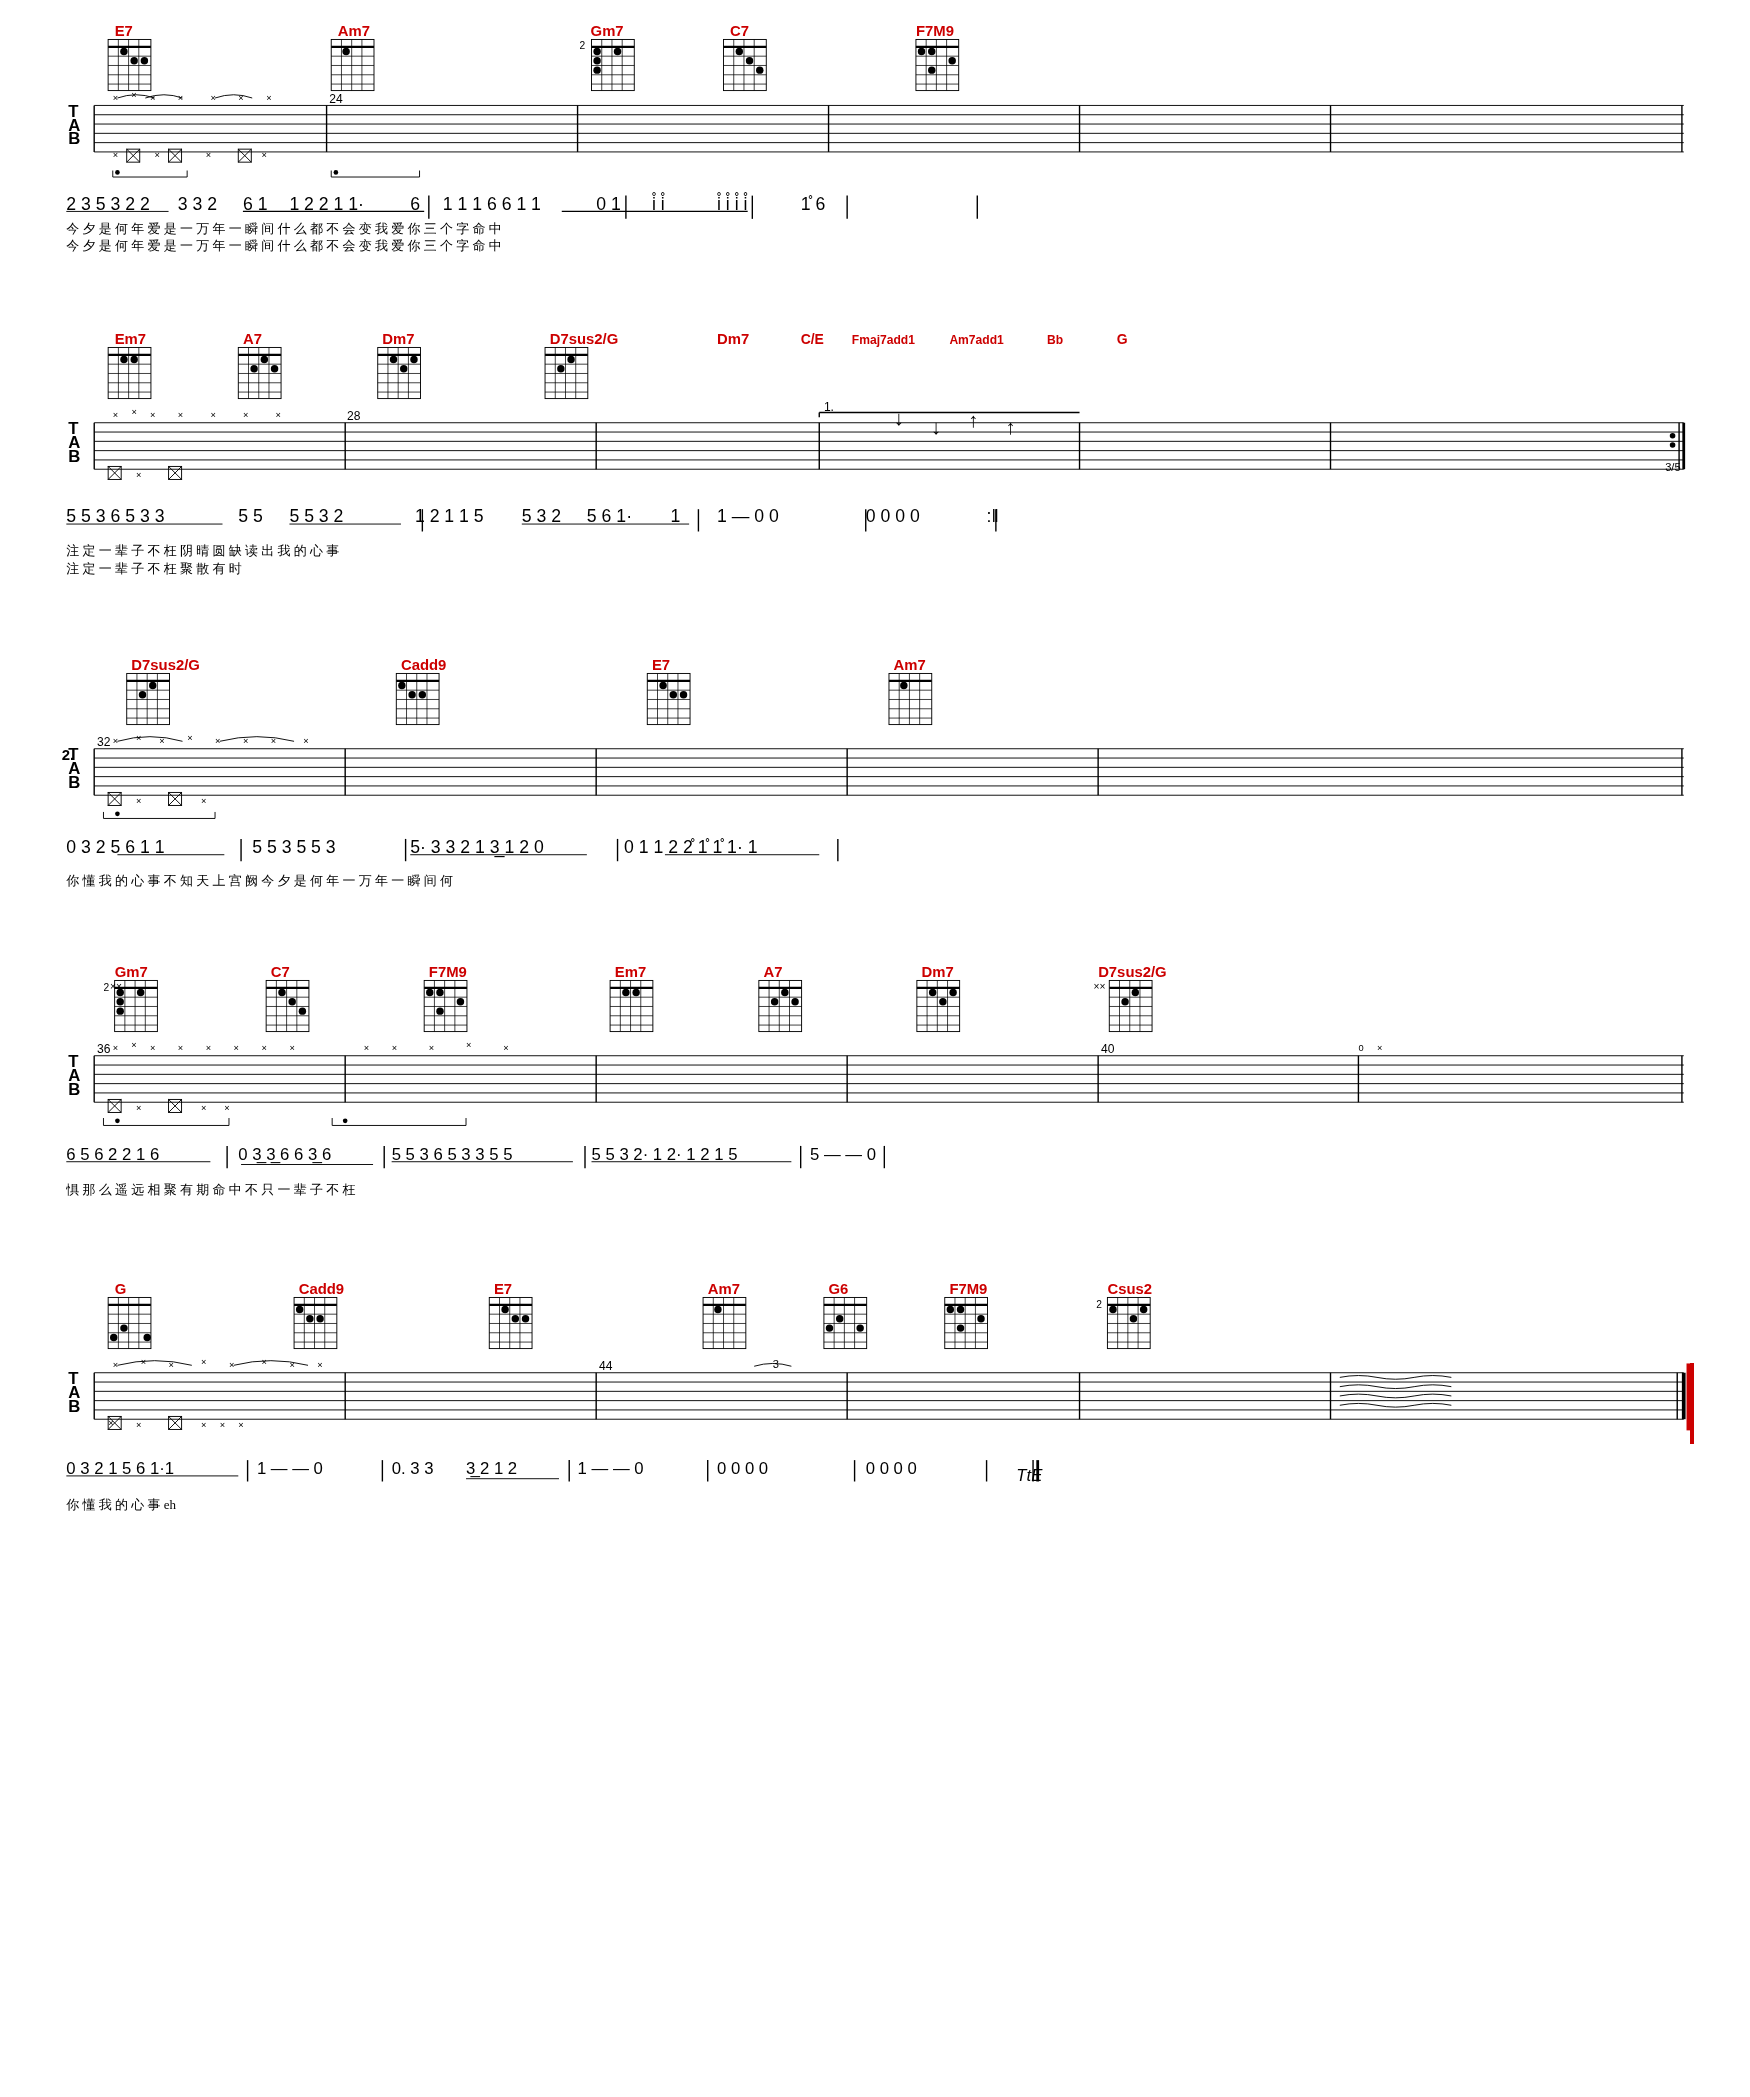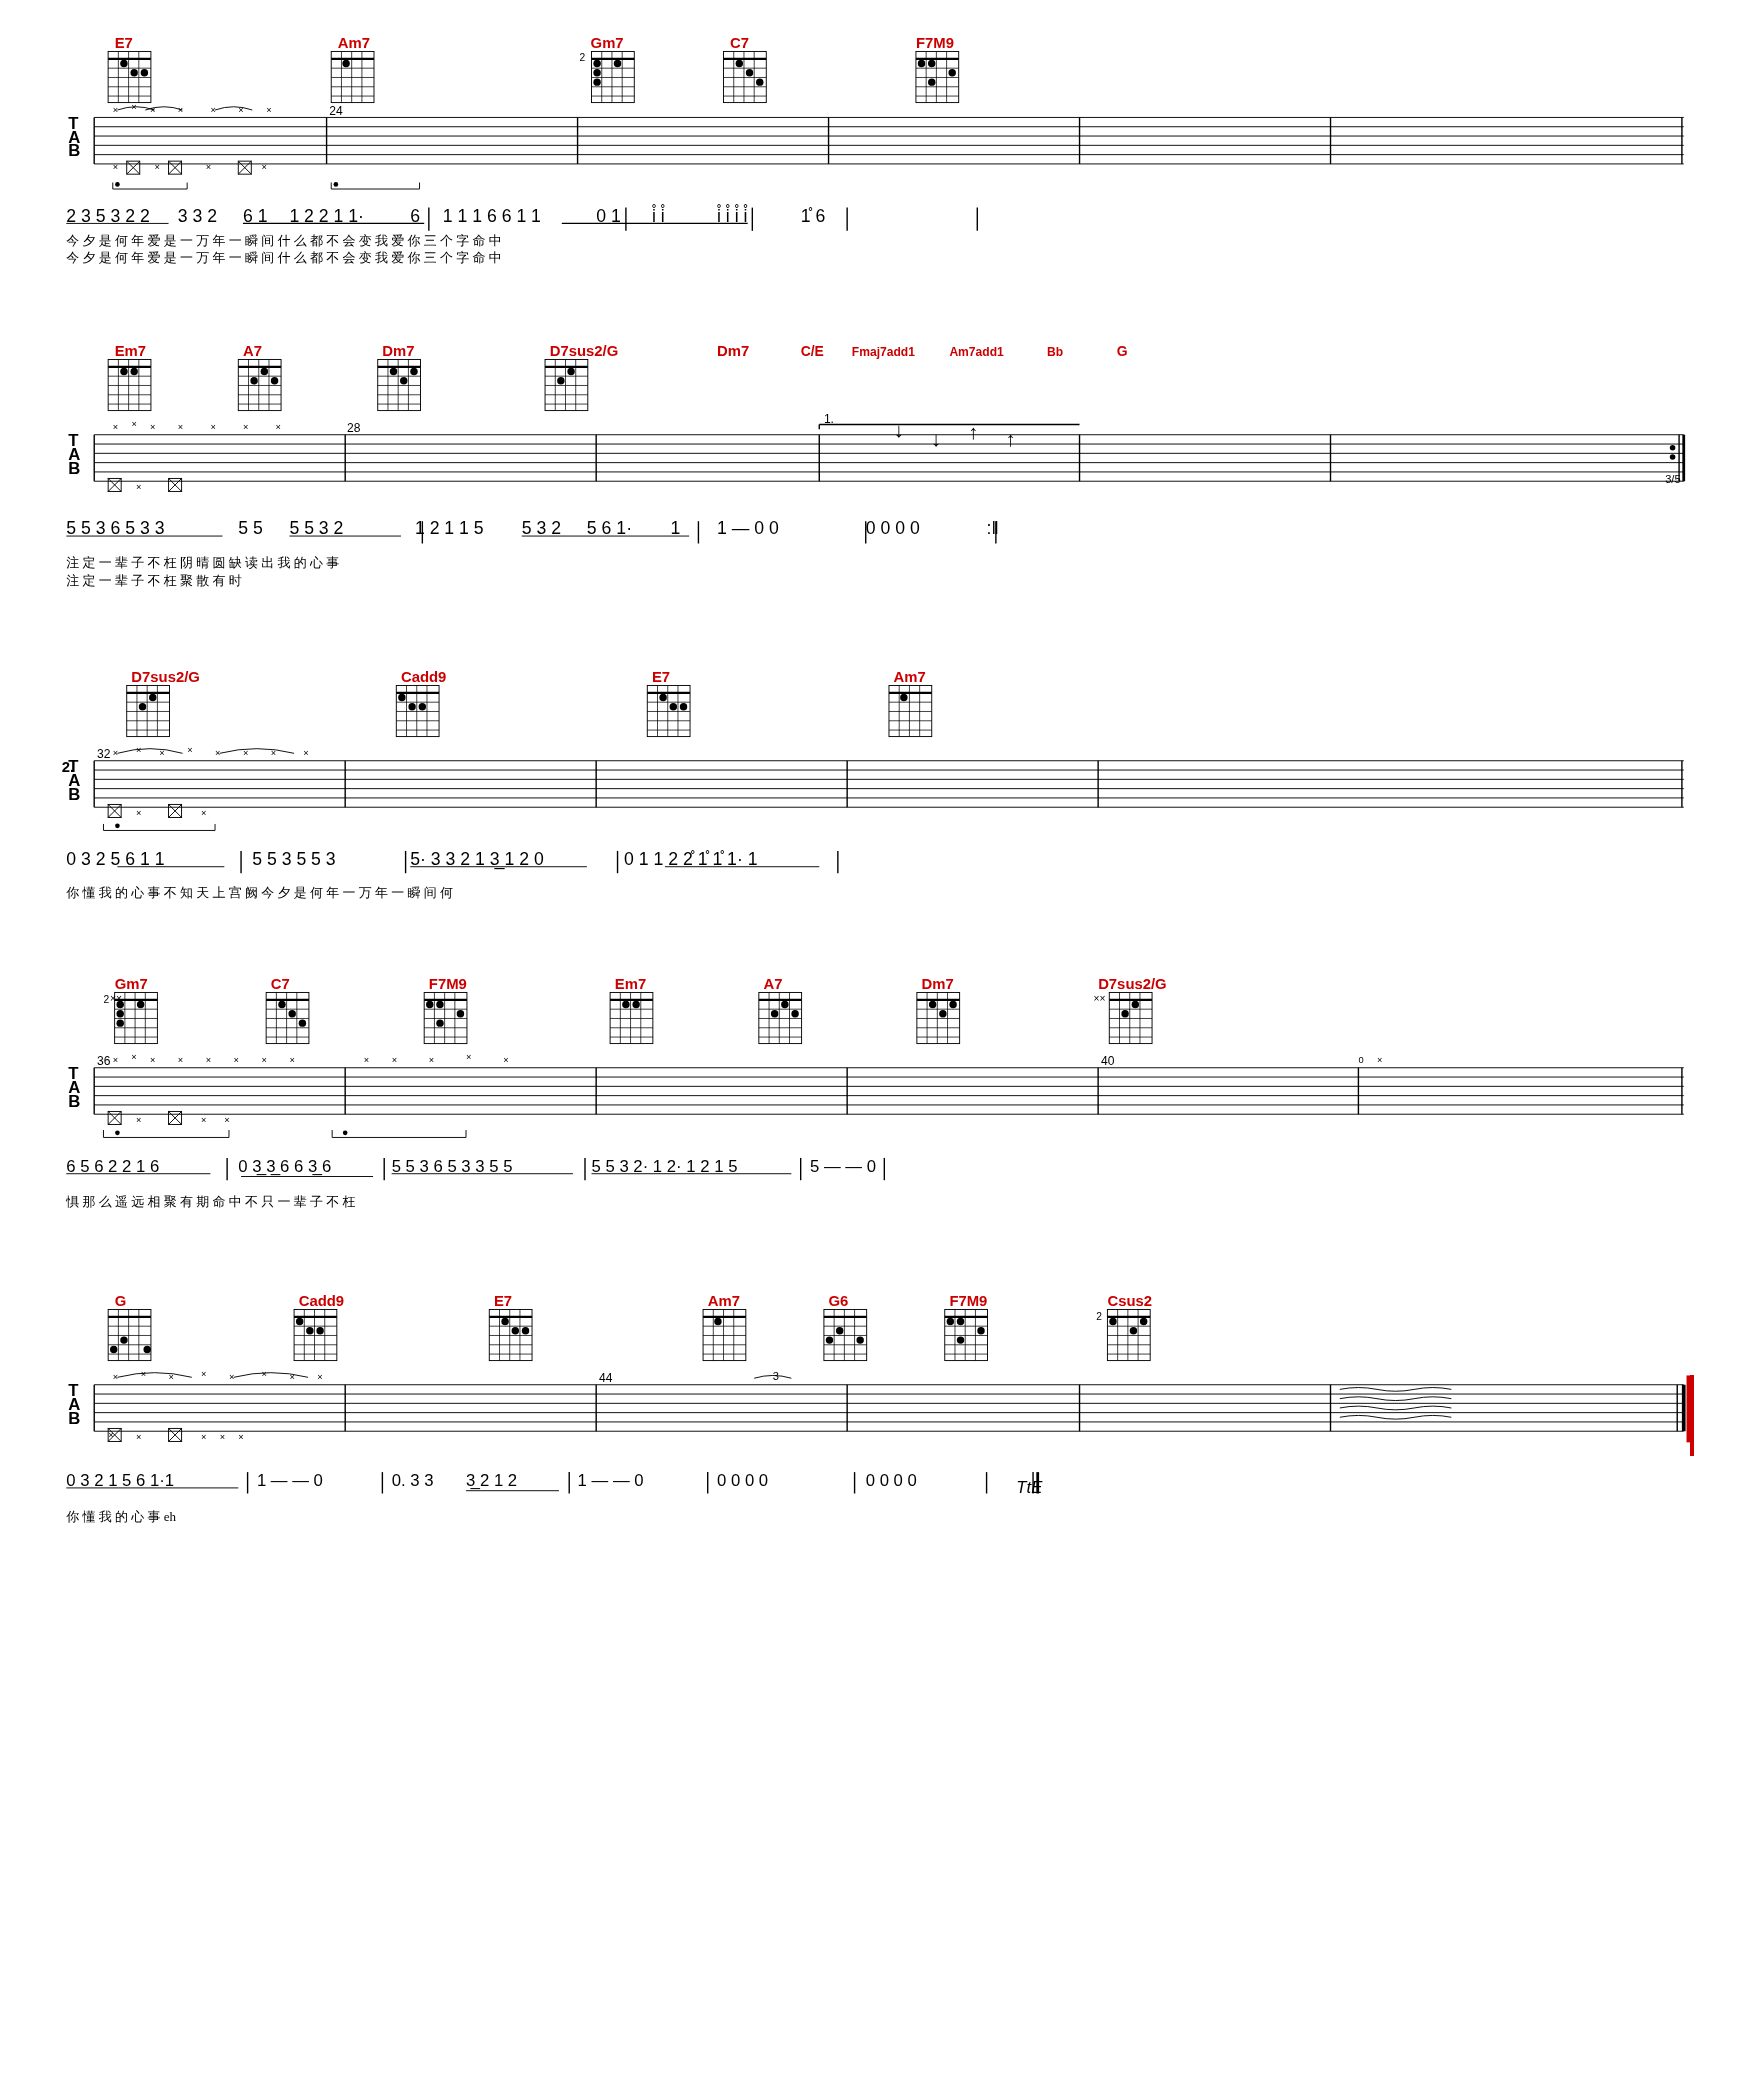--- a/index.html
+++ b/index.html
@@ -7,21 +7,21 @@
       background: #fff;
       font-family: 'Times New Roman', serif;
       width: 1751px;
       min-height: 2097px;
       overflow-x: hidden;
       position: relative;
     }
     
     .music-page {
       width: 1675px;
-      margin: 12px auto;
+      margin: 0 auto;
       background: white;
       padding: 19px;
       position: relative;
     }
     
     
     .staff-wrapper {
       position: relative;
       width: 100%;
       margin-bottom: 38px;

